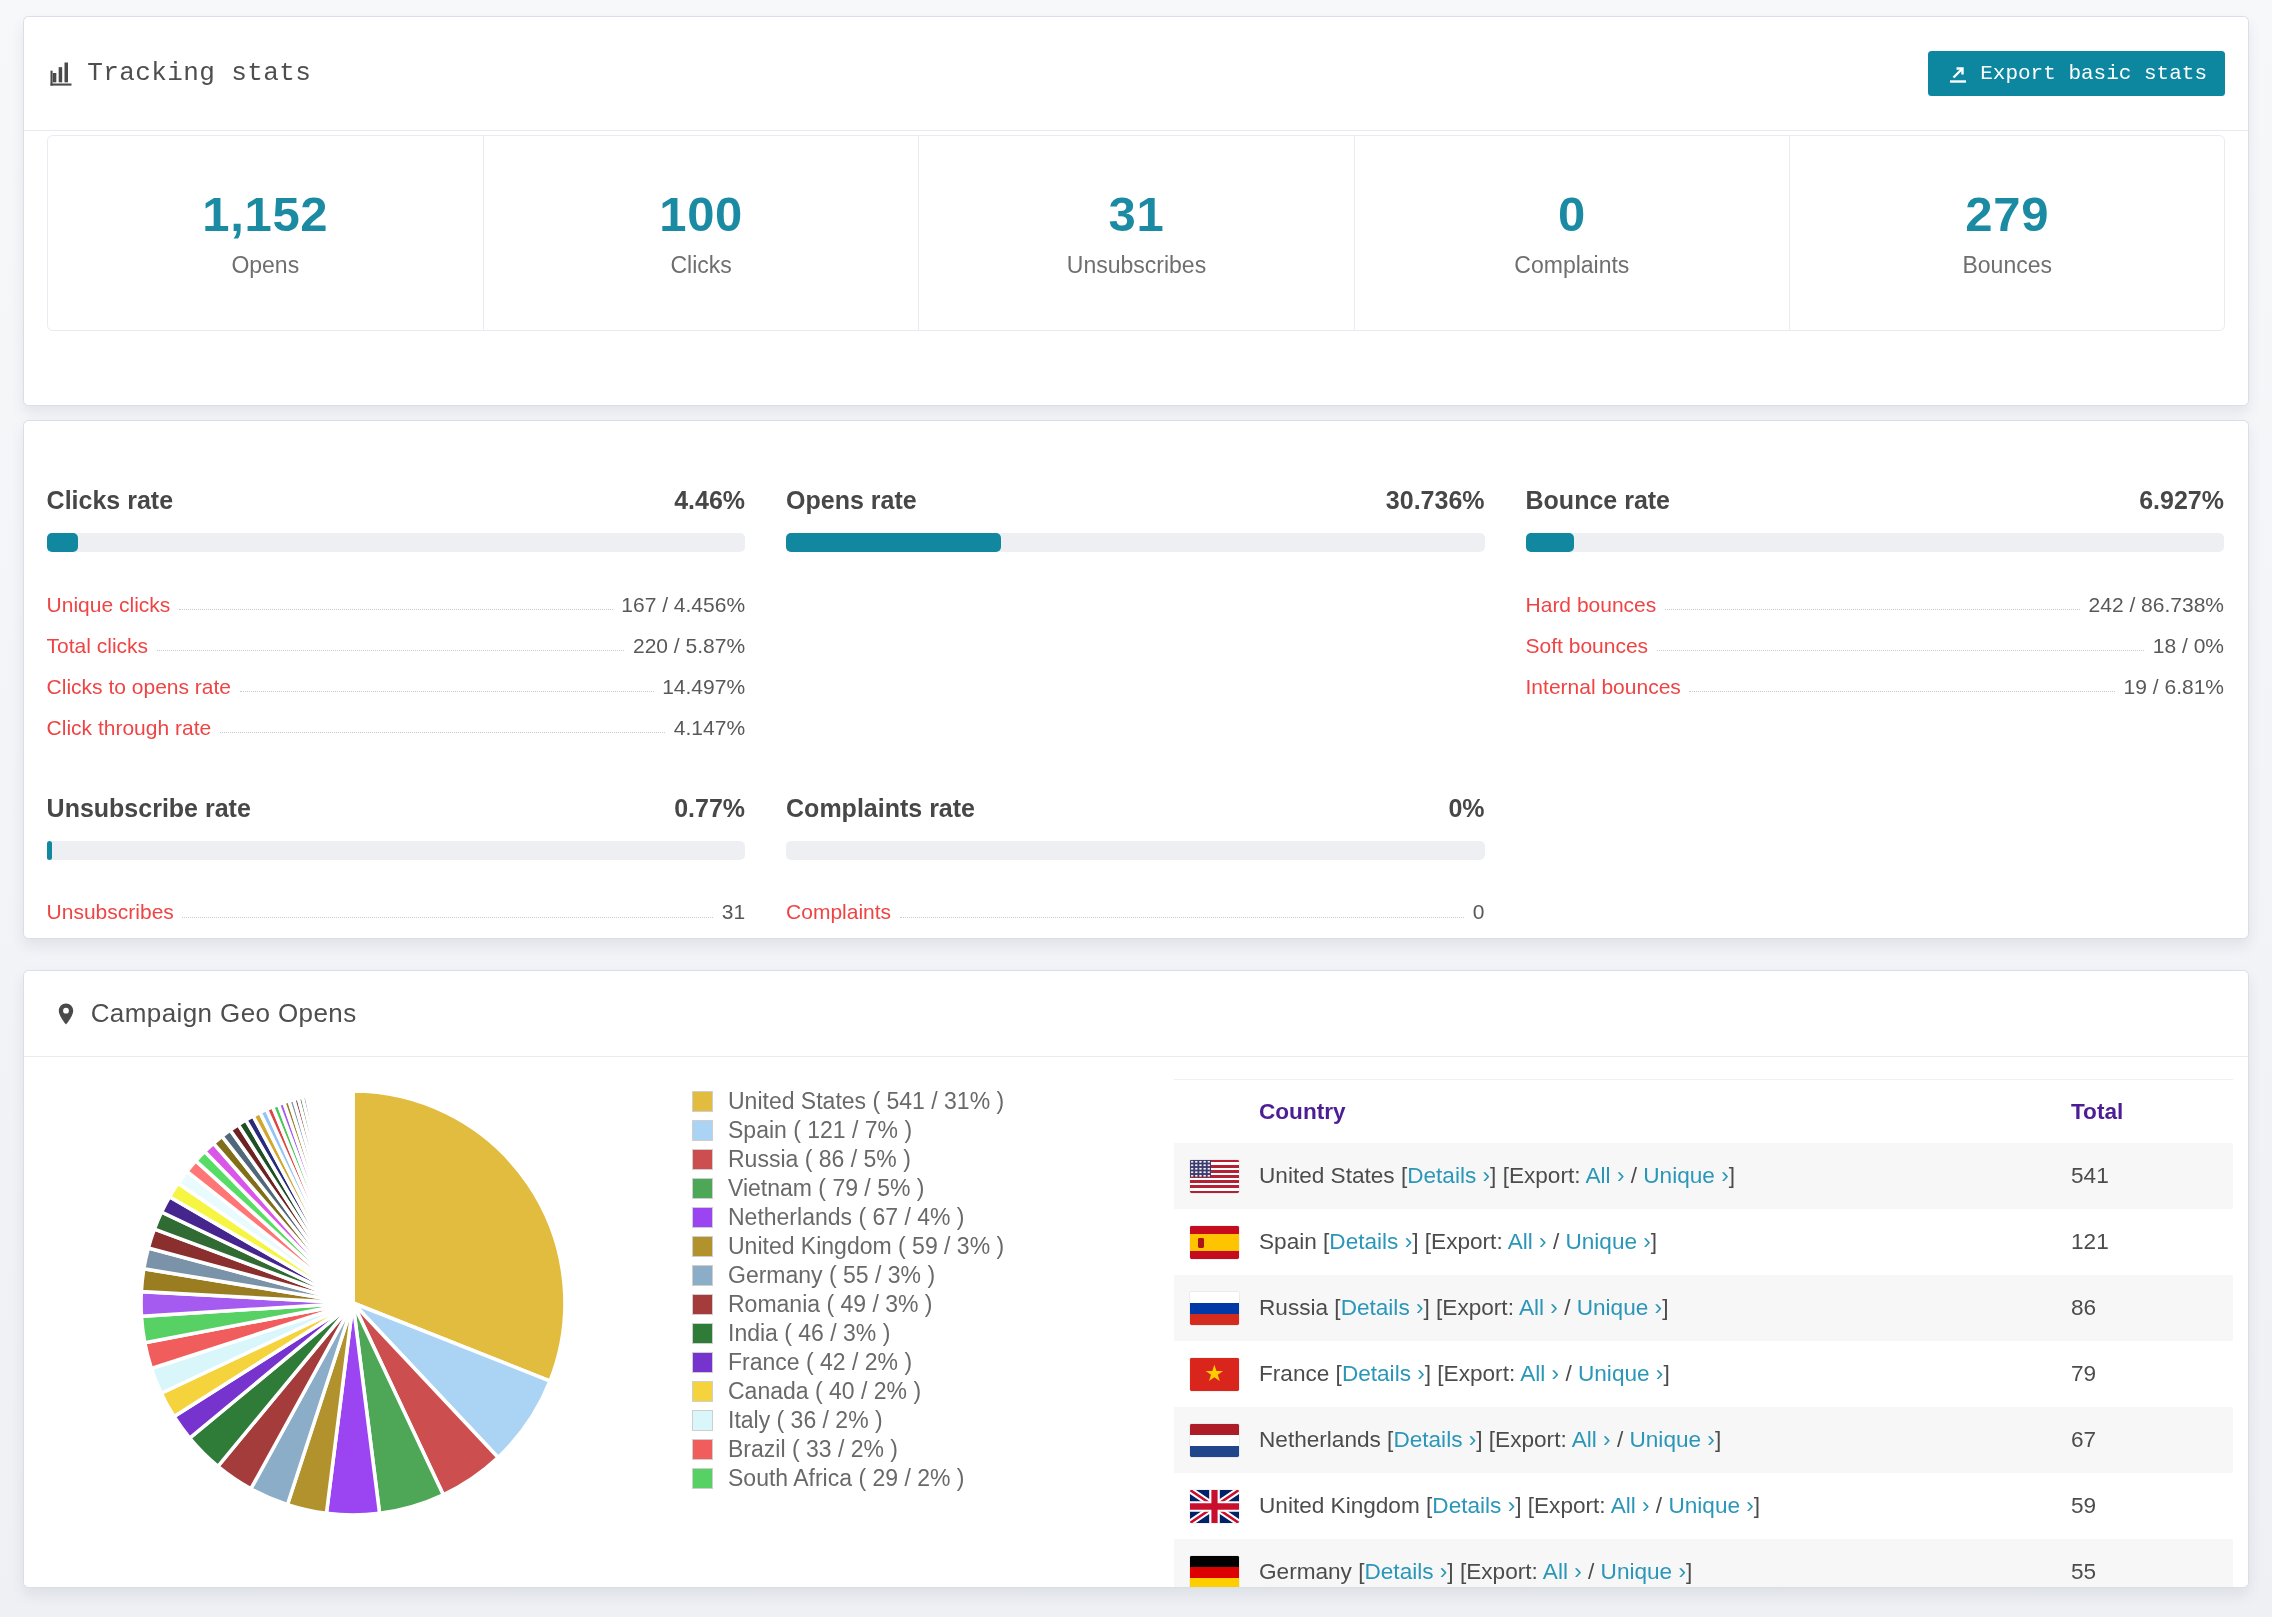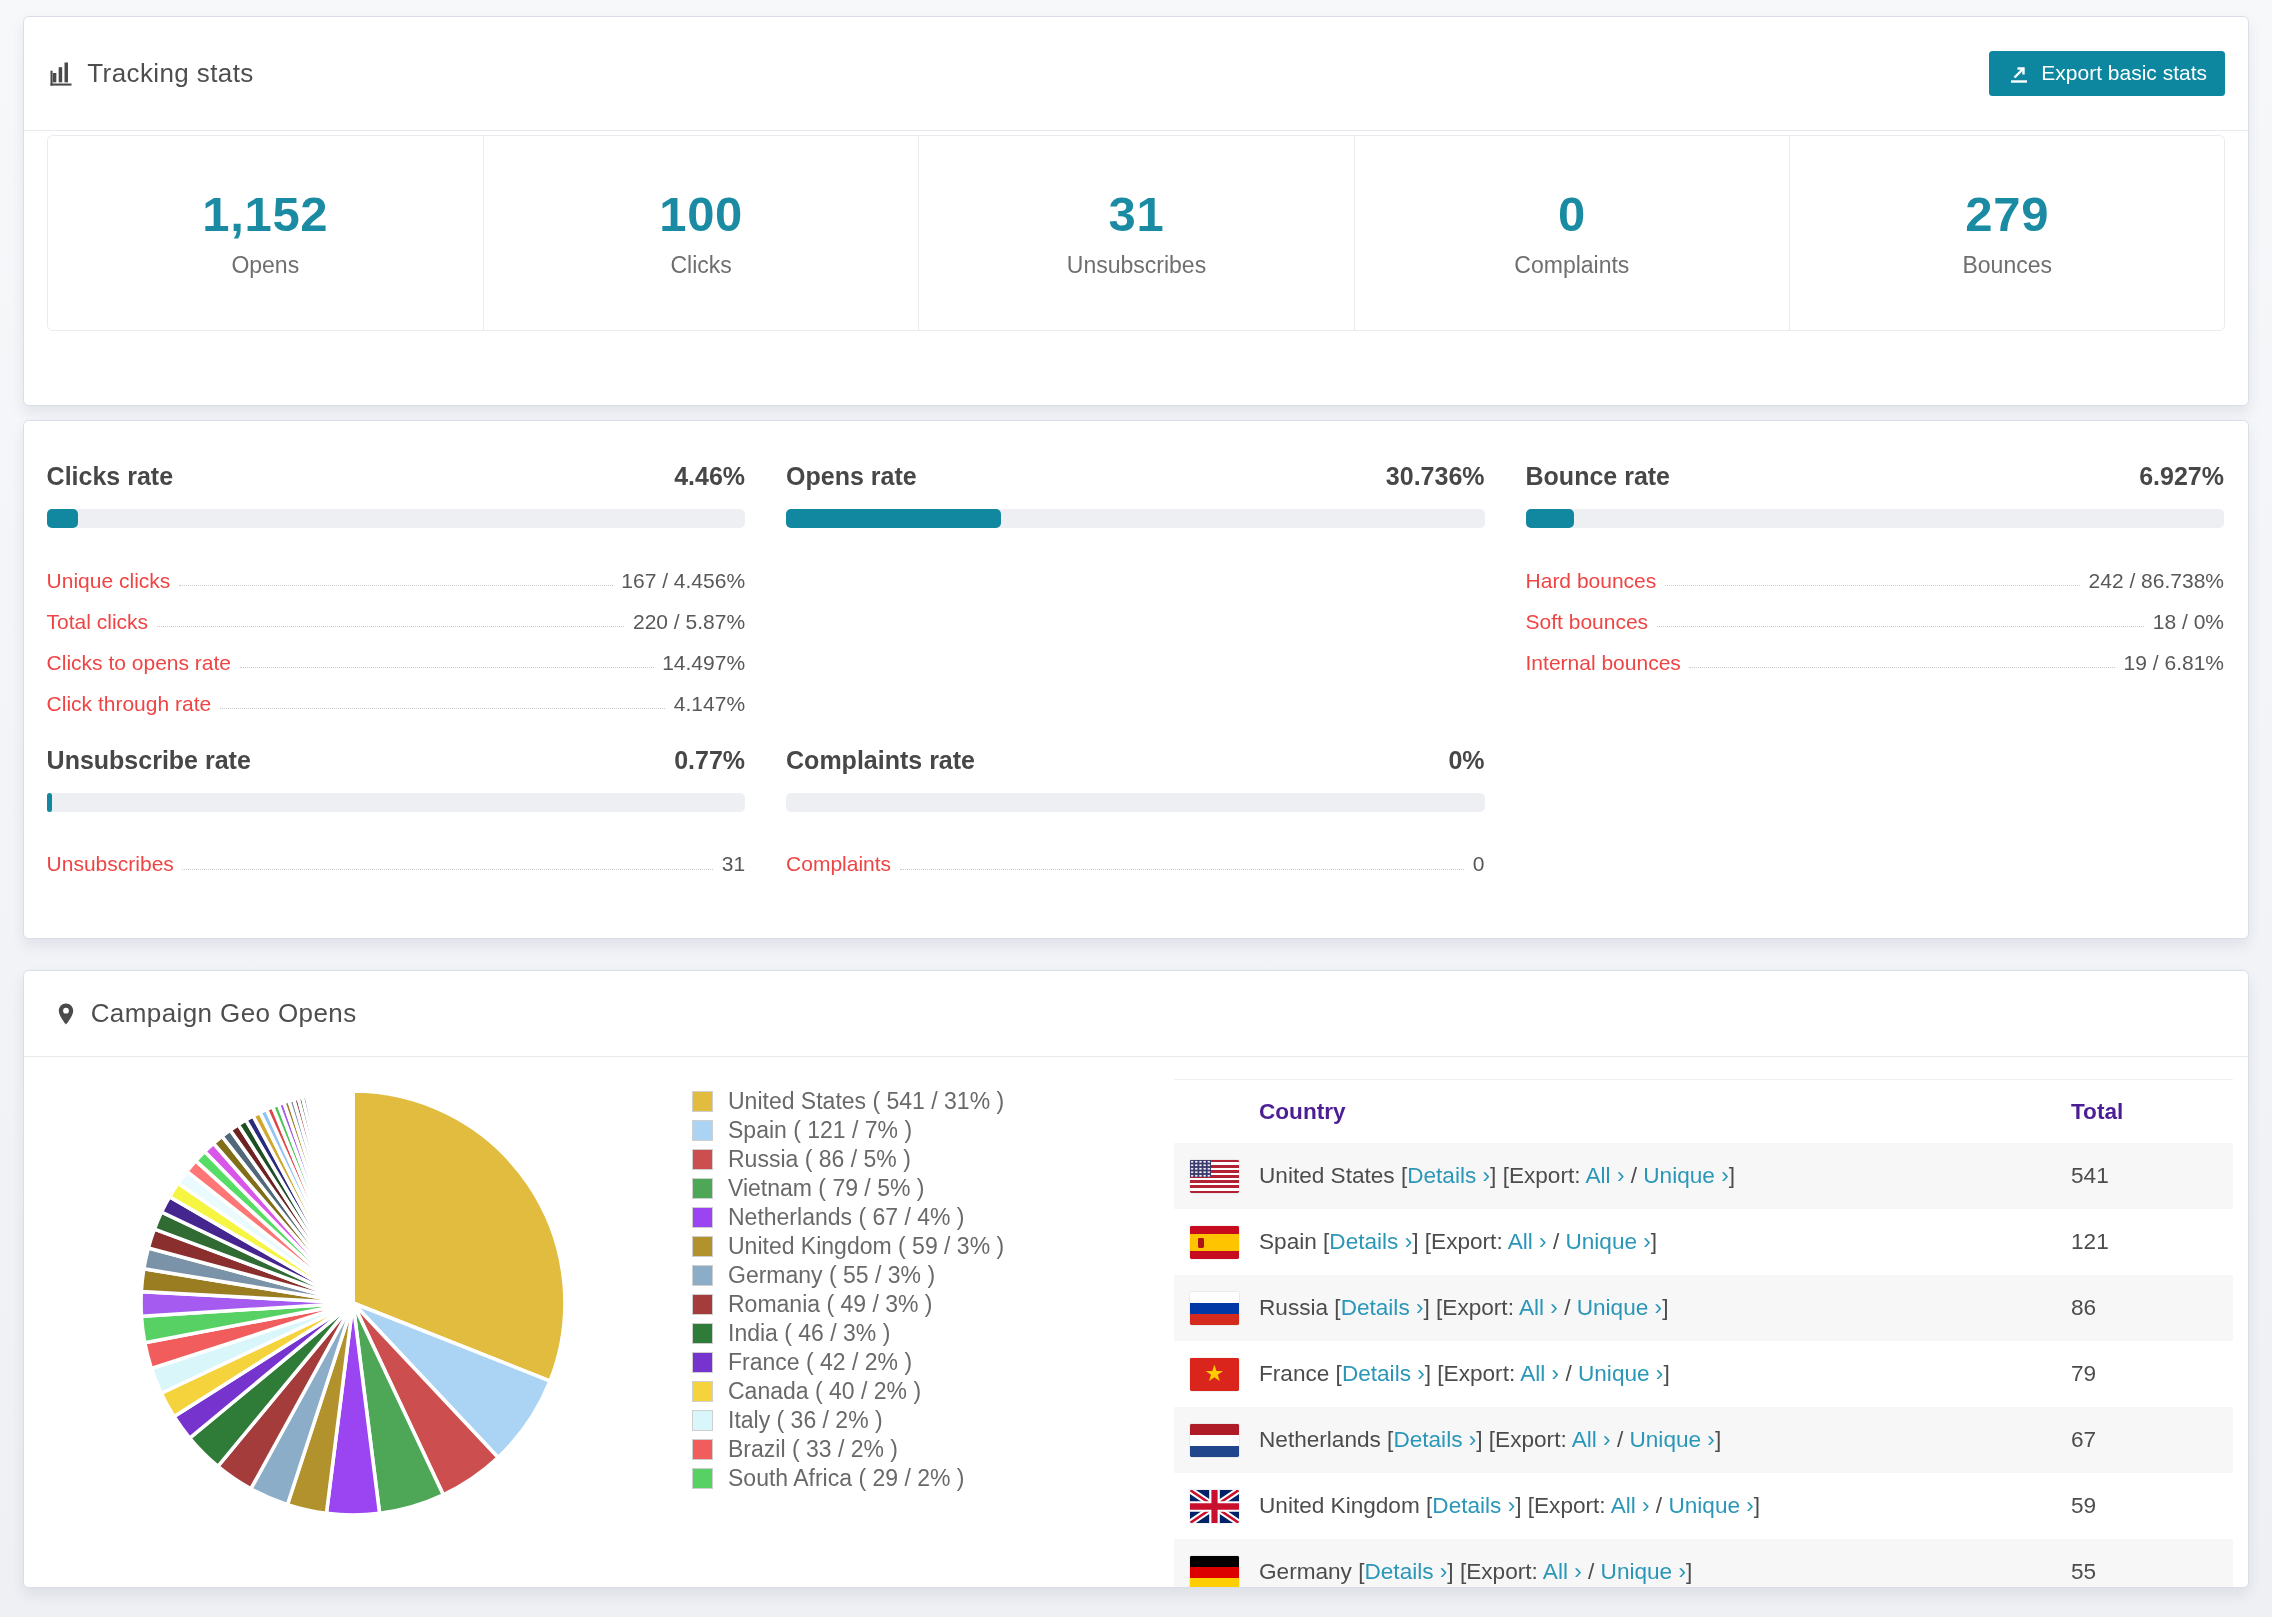--- a/index.html
+++ b/index.html
@@ -14,21 +14,21 @@
   .panel {
     position:absolute; left:23px; width:2226px;
     background:#fff; border:0.7px solid #d9dee8; border-radius:5.6px;
     box-shadow:0 7px 12.7px rgba(70,80,110,.10);
   }
   #panel-tracking { top:15.5px; height:390px; }
   #panel-rates    { top:420px; height:519px; padding:41px 24px 0 22.6px; overflow:hidden; }
   #panel-geo      { top:970px; height:618px; overflow:hidden; }
 
   .card-header { display:flex; align-items:center; border-bottom:0.7px solid #e8eaef; }
-  #panel-tracking .card-header { height:114px; padding:0 22.6px; }
+  #panel-tracking .card-header { height:114px; padding:0 22.6px;font-family:Liberation Mono, monospace; }
   #panel-geo .card-header { height:86px; padding:0 30px; }
   .card-title { font-size:26px; color:#4e4e4e; margin-left:12.7px; letter-spacing:0.4px; }
   .hicon { width:28px; height:28px; fill:#4a4a4a; flex:0 0 auto; }
 
   .export-btn {
     margin-left:auto; display:flex; align-items:center; gap:10px;
     background:#0d86a0; color:#fff; font-size:21px; height:45px; padding:0 18.4px;
     border:none; border-radius:3.5px; font-family:inherit; cursor:pointer;
   }
   .export-btn svg { width:24px; height:24px; }
@@ -37,21 +37,21 @@
     margin:4.2px 22.6px 0; height:196px;
     border:0.7px solid #e9ebf0; border-radius:5.6px;
     display:grid; grid-template-columns:repeat(5,1fr);
   }
   .stat-cell { display:flex; flex-direction:column; align-items:center; justify-content:center; }
   .stat-cell + .stat-cell { border-left:0.7px solid #e9ebf0; }
   .stat-value { font-size:49px; font-weight:700; color:#1b8ba4; letter-spacing:0.7px; }
   .stat-label { font-size:23px; color:#6f6f6f; margin-top:10px; }
 
   .rates-grid { display:grid; grid-template-columns:repeat(3,1fr); column-gap:41px; row-gap:30px; }
-  .rate-head { display:flex; justify-content:space-between; align-items:flex-start; }
+  .rate-head { display:flex; justify-content:space-between; align-items:flex-start;margin-top:24px; }
   .rate-title, .rate-value { font-size:25px; font-weight:700; color:#474747; }
   .rate-bar { margin-top:18.4px; height:18.4px; background:#edeff3; border-radius:5px; }
   .rate-fill { height:100%; background:#1187a0; border-radius:5px; }
   .rate-rows { margin-top:24px; }
   .rate-row { display:flex; align-items:flex-end; height:41px; }
   .rr-label { font-size:21px; color:#ef4444; white-space:nowrap; line-height:1.15; }
   .rr-leader { flex:1; border-bottom:1.4px dotted #c9c9c9; margin:0 8.5px 6.4px; }
   .rr-value { font-size:21px; color:#585858; white-space:nowrap; line-height:1.15; }
 
   .geo-content { position:relative; height:530px; }

